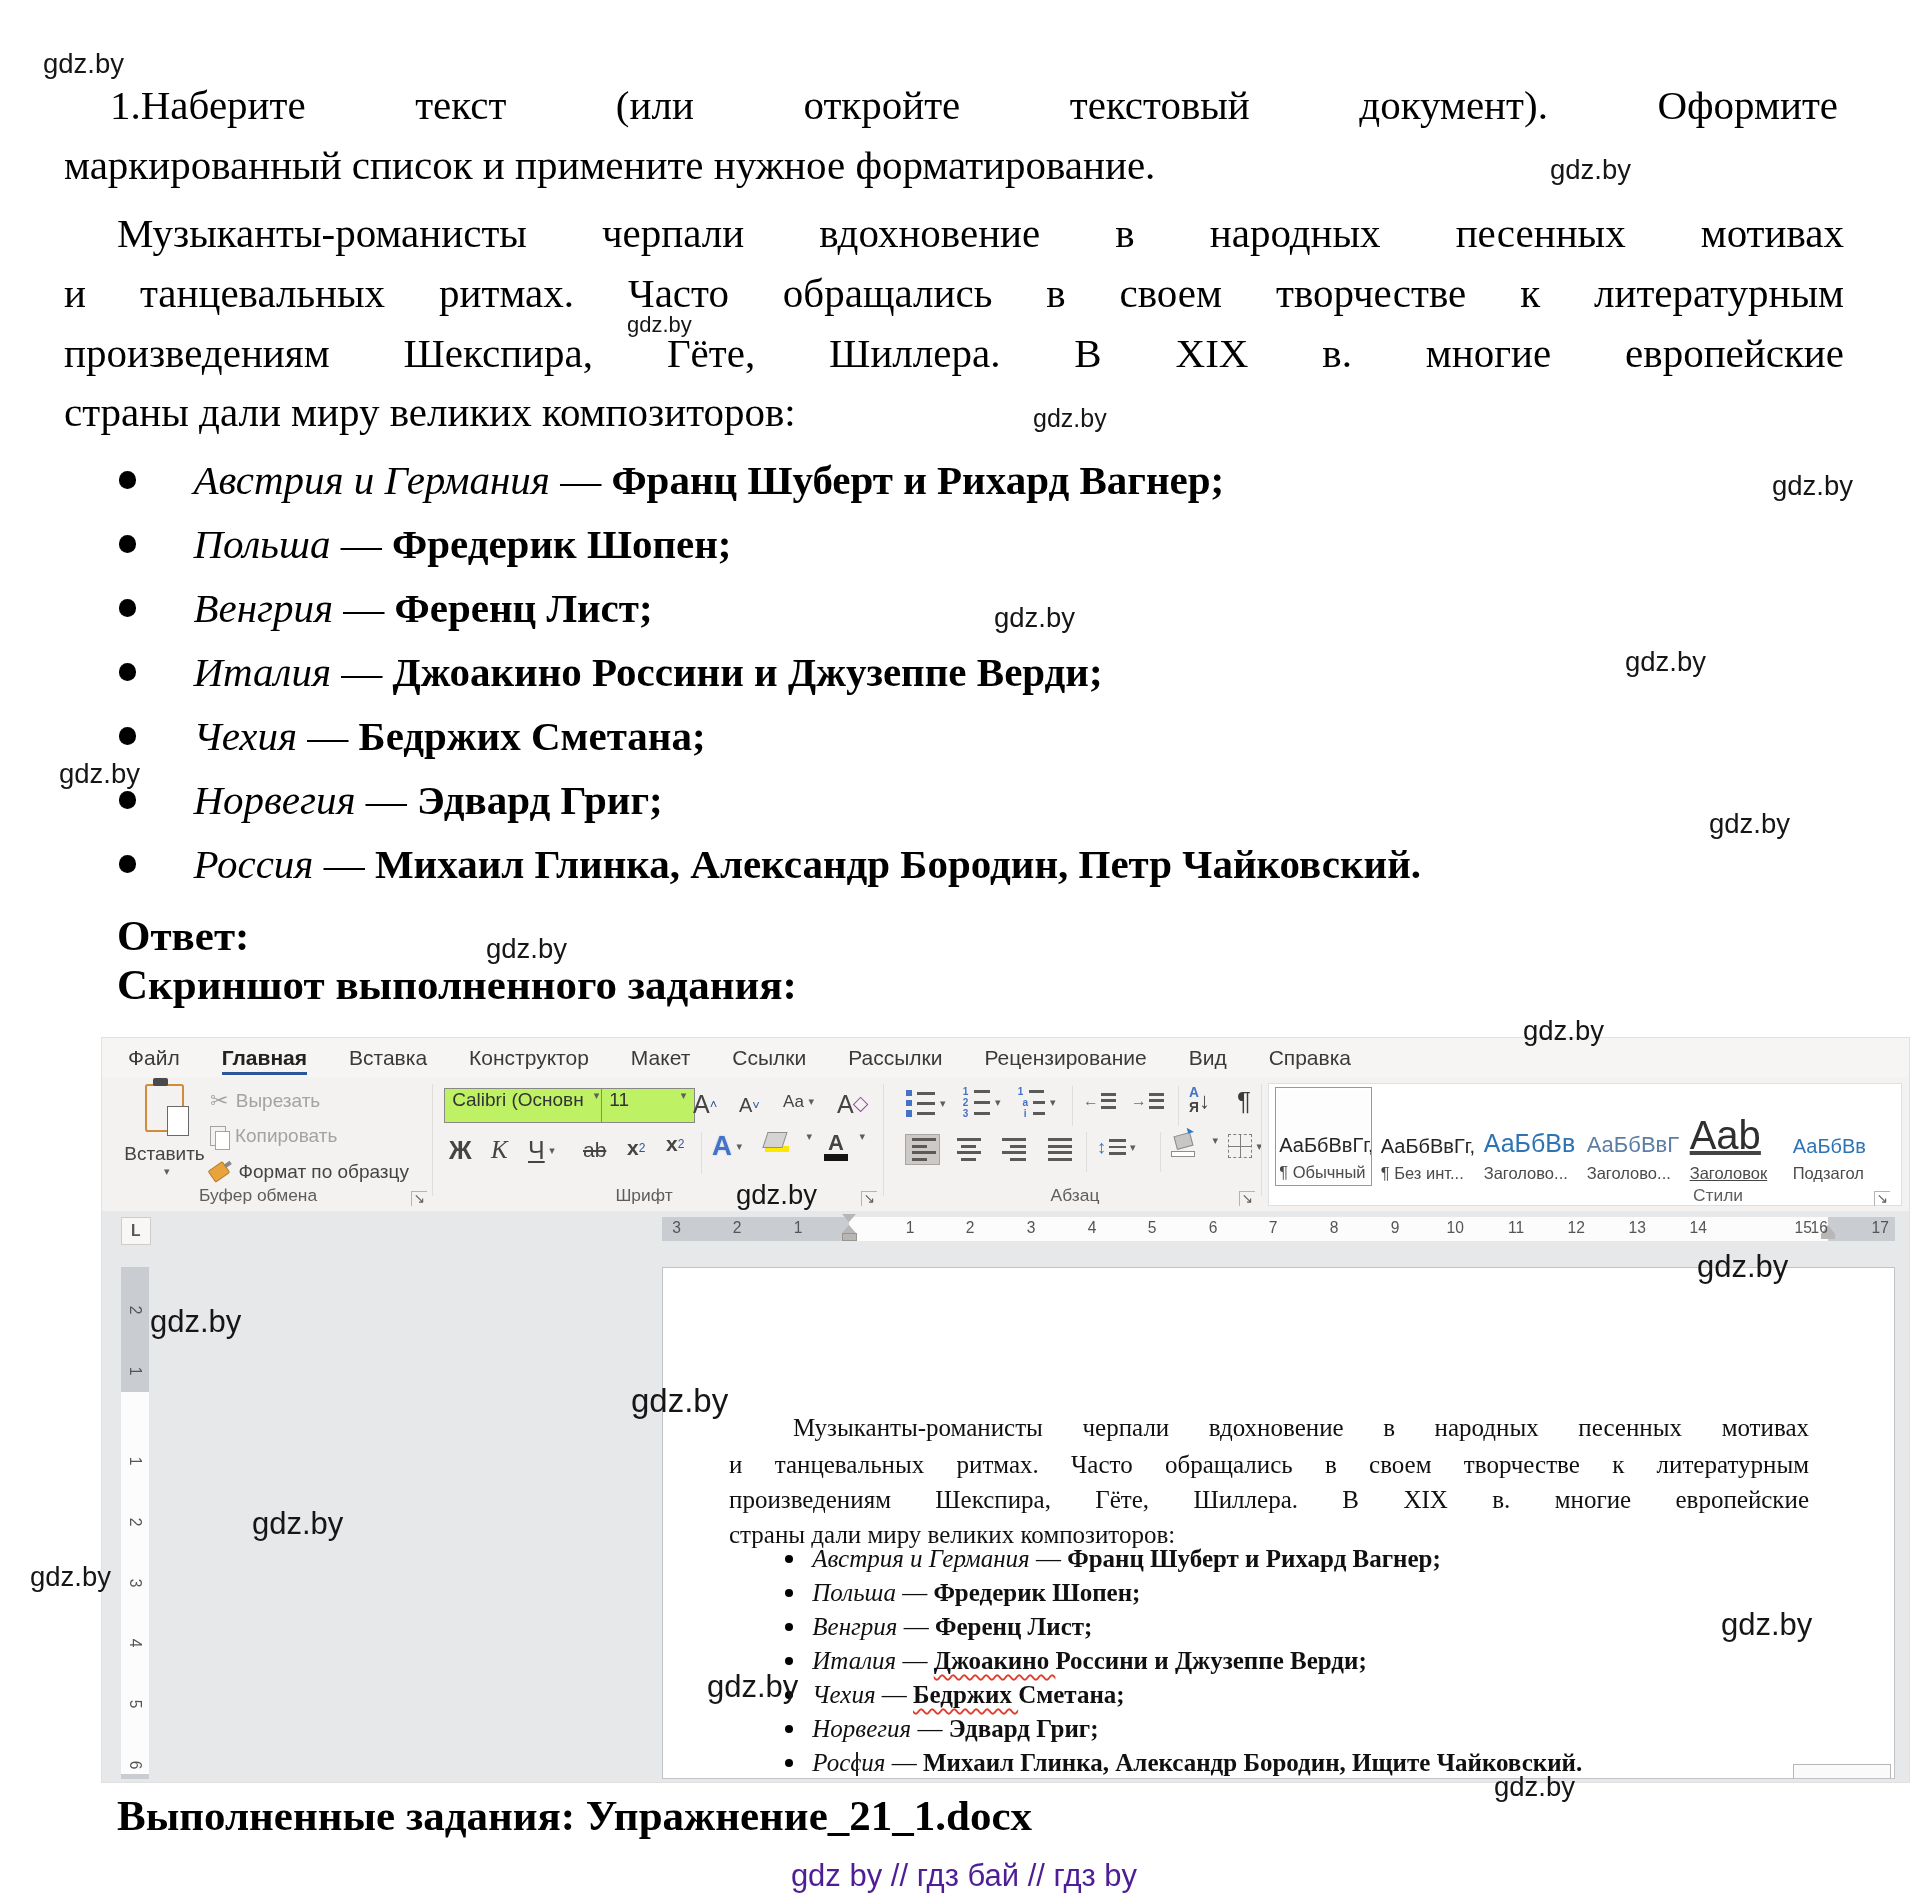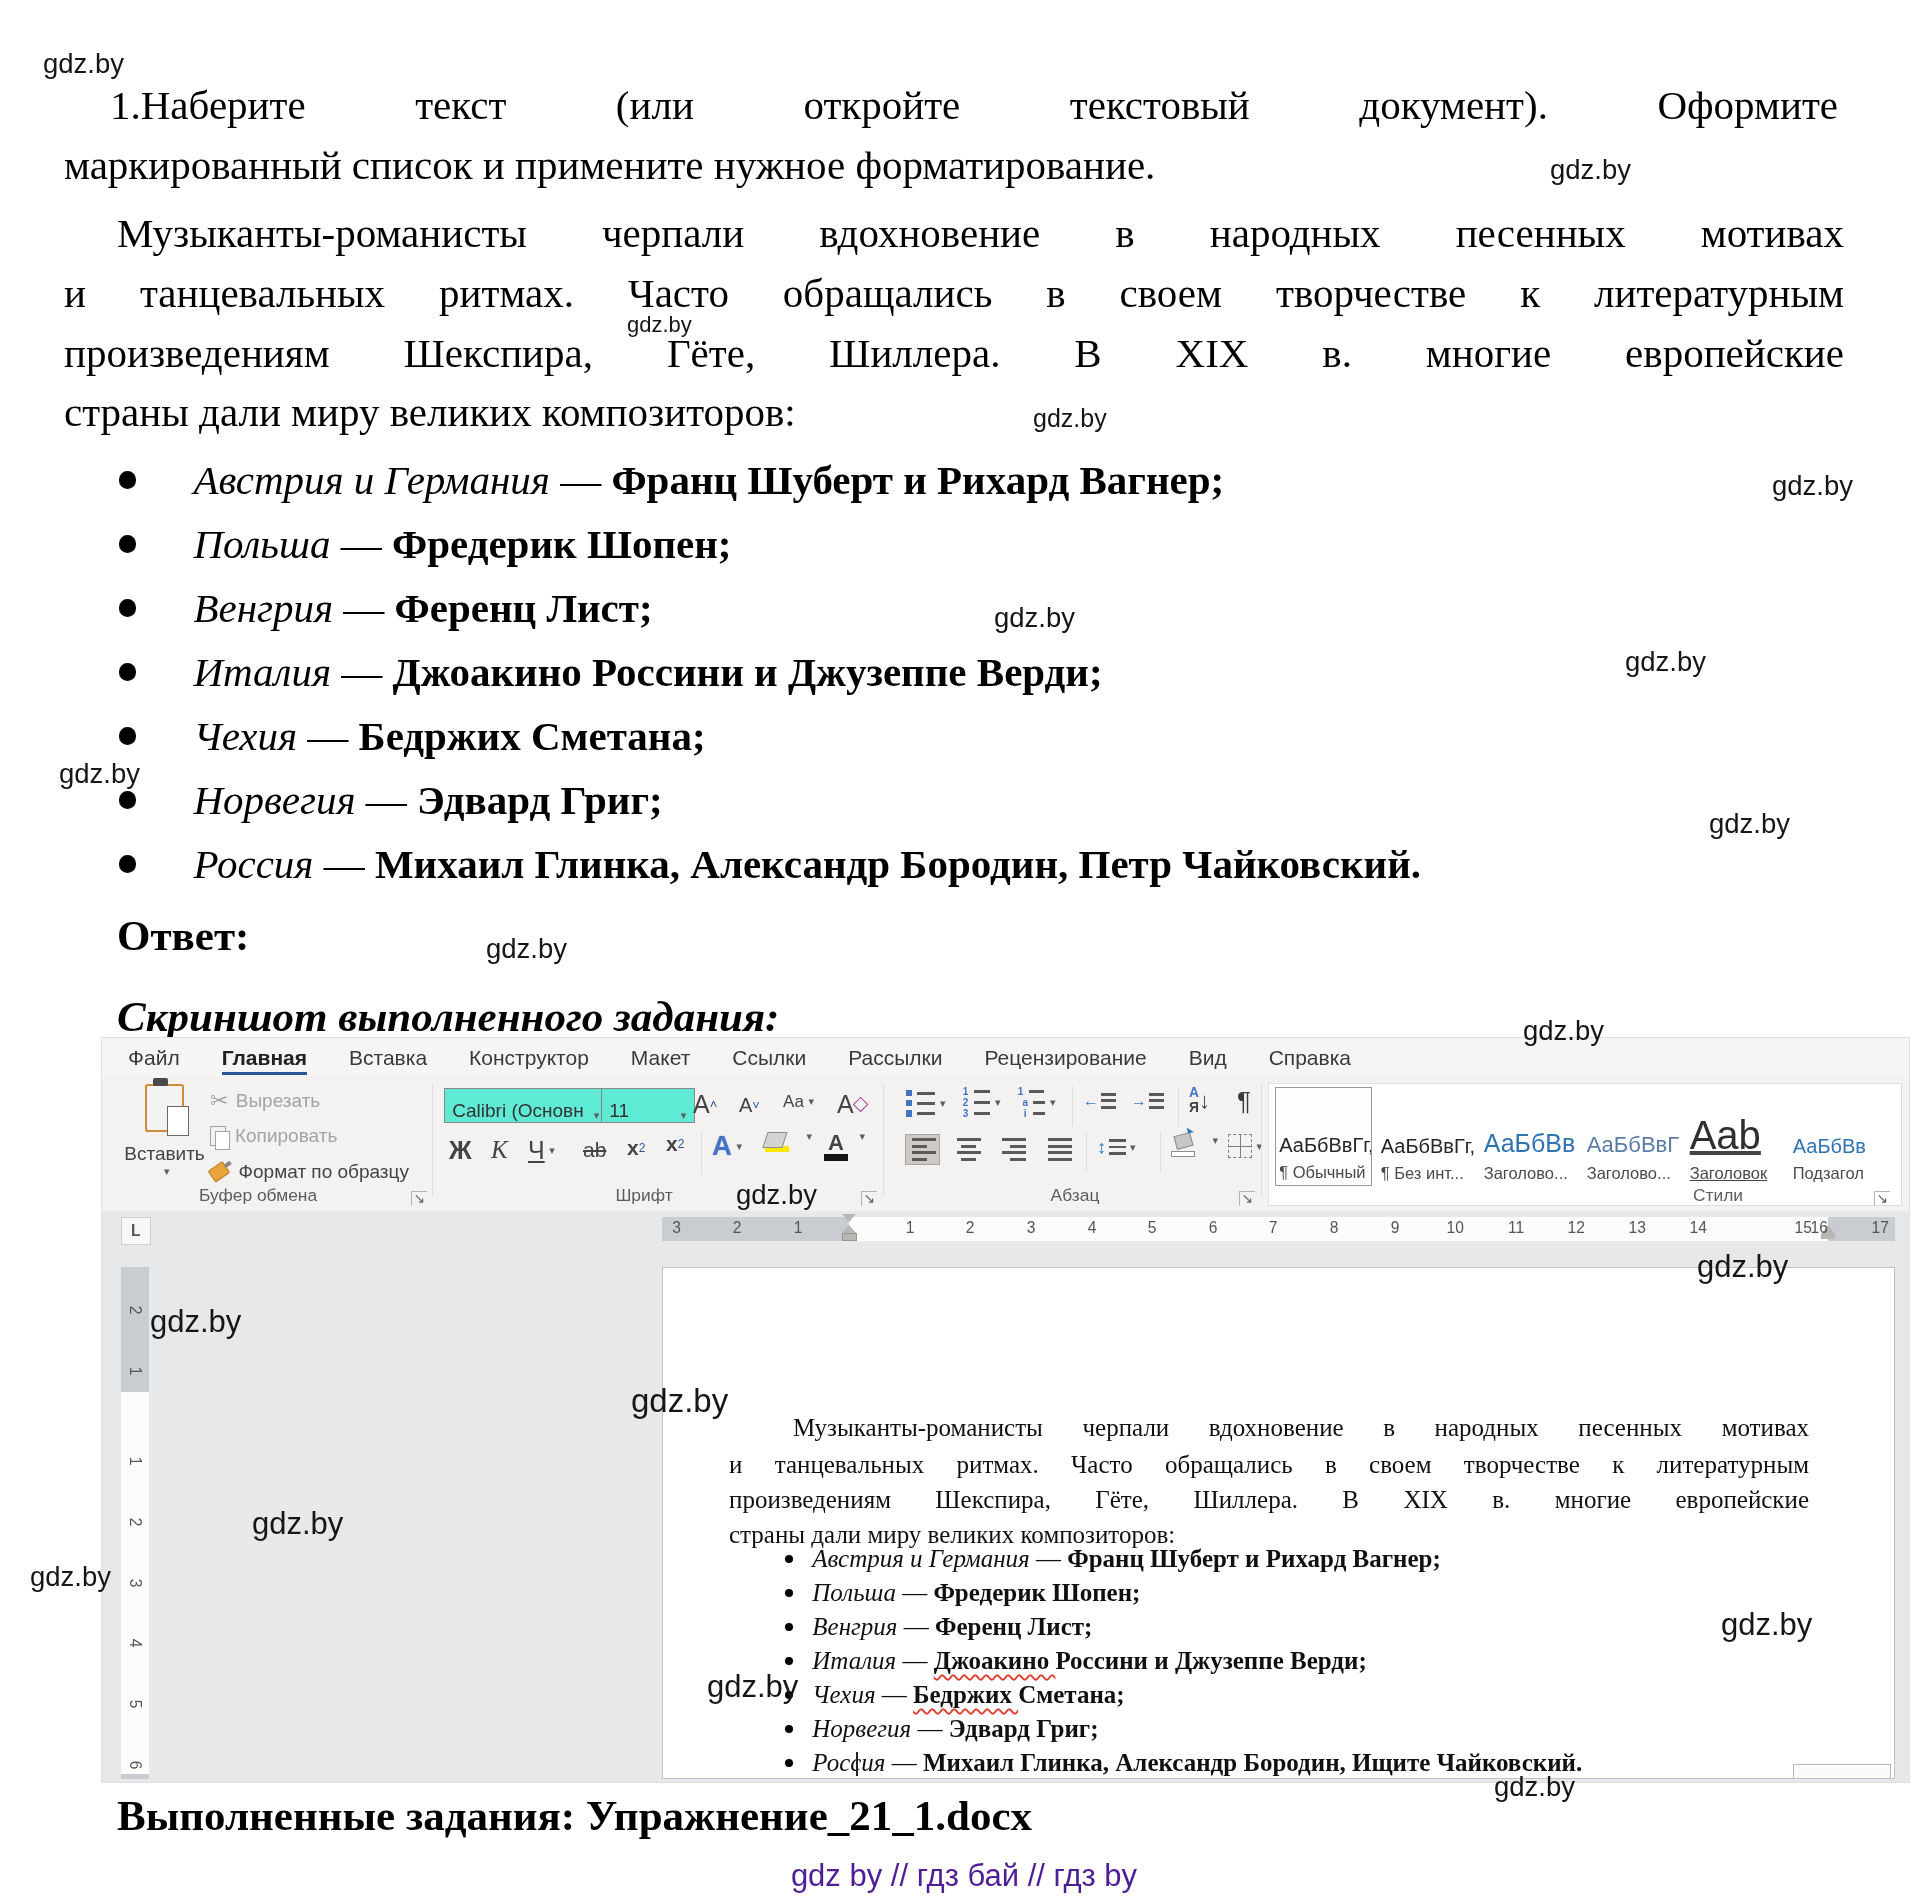--- a/index.html
+++ b/index.html
@@ -11,41 +11,41 @@
   .wm{position:absolute;font-family:"Liberation Sans",sans-serif;color:#161616;
       white-space:nowrap;z-index:30;}
   .tline{position:absolute;font-size:41px;white-space:nowrap;height:57px;overflow:visible;}
   .tline.j{white-space:normal;text-align:justify;text-align-last:justify;overflow:hidden;}
   #task-bullets{position:absolute;left:119px;top:448px;margin:0;padding:0;list-style:none;}
   #task-bullets li{height:64px;display:flex;align-items:center;font-size:41px;white-space:nowrap;}
   #task-bullets li .dot{width:17.4px;height:17.4px;border-radius:50%;background:#000;margin-right:57px;flex:0 0 auto;}
   .country{font-style:italic;}
   .comp{font-weight:bold;}
   .answer{position:absolute;left:117px;top:911px;font-size:43px;font-weight:bold;}
-  .shot{position:absolute;left:117px;top:992px;font-size:43px;font-weight:bold;font-style:italic;}
+  .shot{position:absolute;left:117px;top:960px;font-size:43px;font-weight:bold;}
   .caption{position:absolute;left:117px;top:1791px;font-size:43px;font-weight:bold;}
   .flinks{position:absolute;left:0;top:1858px;width:100%;text-align:center;
           font-family:"Liberation Sans",sans-serif;font-size:31px;}
   
   #word{position:absolute;left:101px;top:1037px;width:1807px;height:744px;background:#f3f2f1;
         overflow:hidden;font-family:"Liberation Sans",sans-serif;color:#444;border:0.9px solid #e3e1df;}
   #tabs{position:absolute;left:0;top:0;right:0;height:39px;background:#f6f5f4;border-bottom:0.9px solid #e3e1df;
         display:flex;align-items:stretch;padding-left:26px;gap:42px;font-size:21px;color:#3a3a3a;}
   .tab{display:flex;align-items:center;position:relative;cursor:default;}
   .tab.active{font-weight:bold;color:#222;}
   .tab.active::after{content:"";position:absolute;left:0;right:0;bottom:1.8px;height:3.7px;background:#2b579a;}
   #ribbon{position:absolute;left:0;top:39px;right:0;height:134px;background:#f3f2f1;border-bottom:0.9px solid #dbd9d7;}
   .vsep{position:absolute;top:7.3px;height:112px;width:0.9px;background:#e0deda;}
   .glabel{position:absolute;bottom:4.6px;font-size:17.4px;color:#5f5d5b;text-align:center;}
   .launch{position:absolute;bottom:4.6px;font-size:13.8px;color:#5f5d5b;width:14.7px;height:14.7px;line-height:14.7px;
           text-align:center;border-top:0.9px solid #b5b3b1;border-left:0.9px solid #b5b3b1;}
   .rtxt{font-size:19px;color:#444;}
   .gray{color:#a5a3a1;}
   .caret{font-size:11px;color:#5f5d5b;margin-left:4.6px;}
-  .box{position:absolute;background:#5eead4;border:0.9px solid #8a8886;display:flex;align-items:flex-end;
+  .box{position:absolute;background:#bef264;border:0.9px solid #8a8886;display:flex;align-items:flex-start;
        font-size:19px;color:#333;padding:0 7.3px;justify-content:space-between;}
   .rbtn{position:absolute;display:flex;align-items:center;}
   
   .clipic{position:relative;width:35px;height:44px;border:2.8px solid #cf8c3a;border-radius:2.8px;background:#f3f2f1;}
   .clipic::before{content:"";position:absolute;top:-8.3px;left:6.4px;width:14.7px;height:8.3px;background:#4a4a4a;border-radius:1.8px;}
   .clipic::after{content:"";position:absolute;right:-7.3px;bottom:-5.5px;width:20px;height:27.5px;background:#fff;border:1.8px solid #6b6967;}
   .copyic{position:relative;width:13.8px;height:17.4px;border:1.8px solid #a5a3a1;background:#f3f2f1;margin-right:9.2px;}
   .copyic::after{content:"";position:absolute;left:3.7px;top:3.7px;width:13.8px;height:17.4px;border:1.8px solid #a5a3a1;background:#fff;}
   .fpic{width:15.6px;height:12px;background:#e8a33d;border:0.9px solid #b07a24;transform:rotate(-35deg);
         border-radius:1.8px;position:relative;margin-right:11px;}

